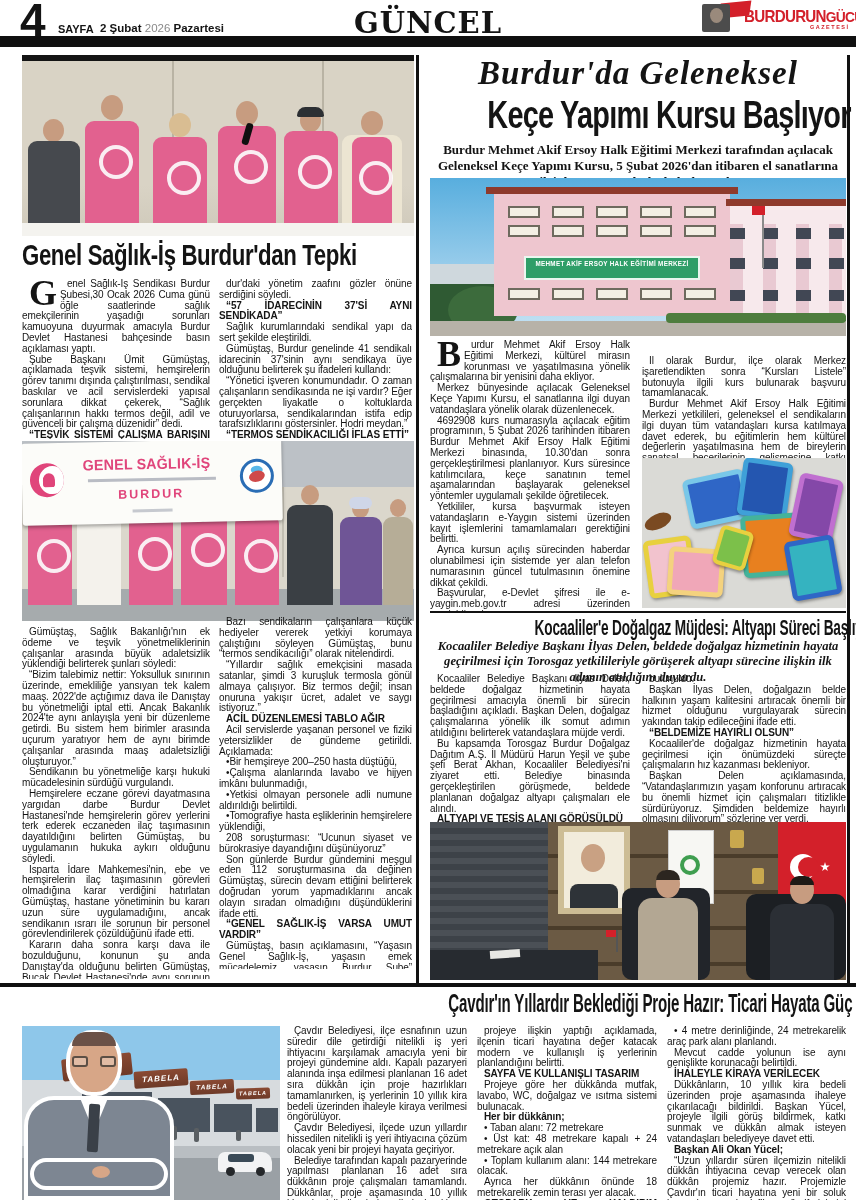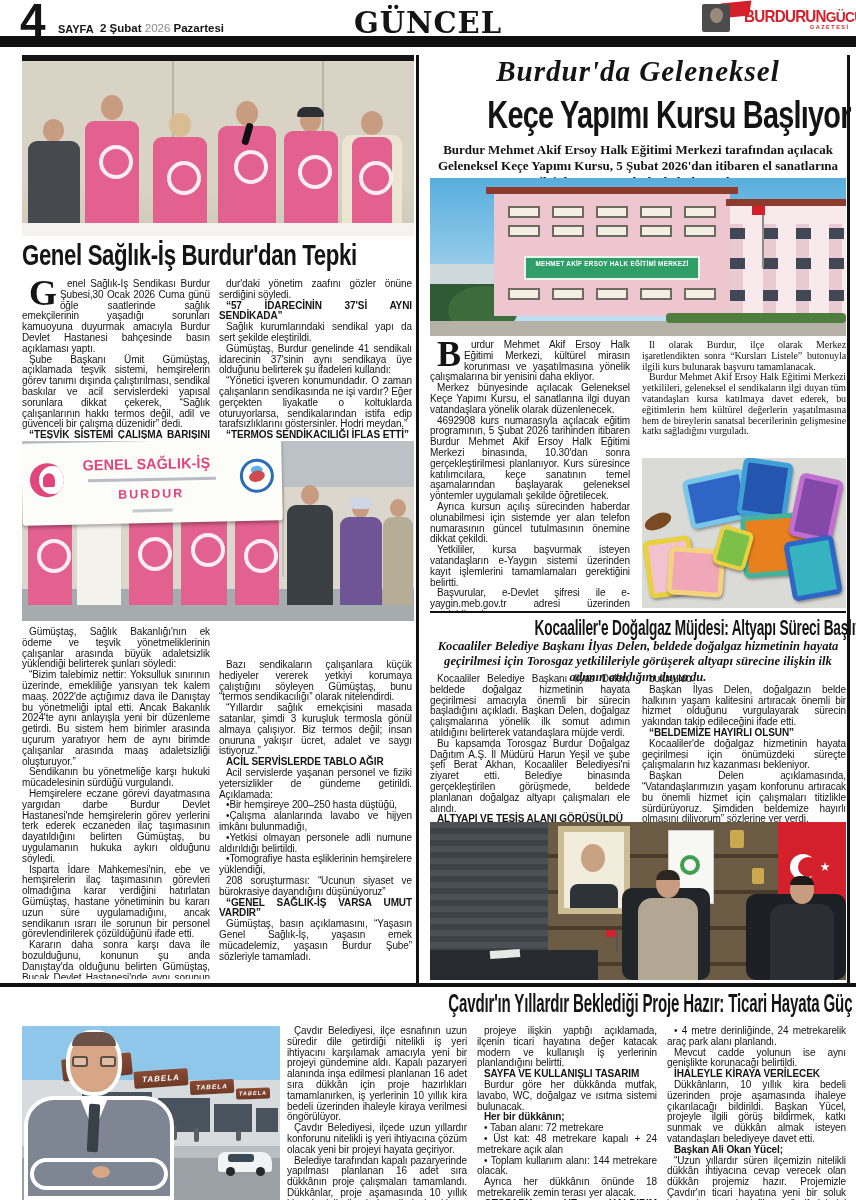--- a/index.html
+++ b/index.html
@@ -29,44 +29,44 @@
   
   .vrule{left:416px;top:55px;width:3px;height:929px;background:#111;}
   .vrule-r{left:847px;top:55px;width:3px;height:929px;background:#111;}
   .hrule-felt{left:430px;top:611px;width:416px;height:2px;background:#111;}
   .botbar{left:0;top:983px;width:856px;height:4px;background:#101010;}
 
   
   .hl-left{left:22px;top:238px;width:392px;height:38px;font-size:30px;font-weight:800;white-space:nowrap;
            transform:scaleX(.74);transform-origin:left;letter-spacing:-0.5px;}
   .hl-felt-top{left:430px;top:55px;width:416px;text-align:center;font-family:"Liberation Serif",serif;
-           font-style:italic;font-weight:bold;font-size:29px;letter-spacing:1px;}
+           font-style:italic;font-weight:bold;font-size:33px;letter-spacing:1px;}
   .hl-felt-main{left:430px;top:94px;width:416px;text-align:center;white-space:nowrap;font-size:38px;font-weight:800;}
   .hl-felt-main span{display:inline-block;transform:scaleX(.76);letter-spacing:-1px;}
   .sub-felt{left:430px;top:142px;width:416px;text-align:center;font-family:"Liberation Serif",serif;
            font-weight:bold;font-size:13px;line-height:1.22;}
   .hl-gas{left:430px;top:615px;width:416px;text-align:center;white-space:nowrap;font-size:22px;font-weight:800;}
   .hl-gas span{display:inline-block;transform:scaleX(.62);letter-spacing:-0.3px;}
   .sub-gas{left:430px;top:639px;width:416px;text-align:center;font-family:"Liberation Serif",serif;
            font-style:italic;font-weight:bold;font-size:12.6px;line-height:1.22;}
   .hl-cav{left:280px;top:988px;width:566px;text-align:center;white-space:nowrap;font-size:26px;font-weight:800;}
   .hl-cav span{display:inline-block;transform:scaleX(.58);letter-spacing:-0.3px;}
 
   
   .col{position:absolute;overflow:hidden;font-size:10px;line-height:10.8px;letter-spacing:-0.1px;}
   .col .para{margin:0;text-indent:7px;text-align:justify;}
   .col .subhead{font-weight:bold;}
   .col .dropcap::first-letter{font-family:"Liberation Serif",serif;font-size:36px;font-weight:bold;
         float:left;line-height:27px;padding:1px 3px 0 0;}
   .lc1t{left:22px;top:279px;width:188px;height:160px;}
   .lc2t{left:219px;top:279px;width:193px;height:160px;}
   .lc1b{left:22px;top:627px;width:188px;height:352px;}
-  .lc2b{left:219px;top:660px;width:193px;height:352px;}
+  .lc2b{left:219px;top:617px;width:193px;height:352px;}
   .fc1{left:430px;top:340px;width:200px;height:271px;}
-  .fc2{left:642px;top:340px;width:204px;height:114px;font-family:Liberation Serif, serif;}
+  .fc2{left:642px;top:356px;width:204px;height:114px;}
   .gc1{left:430px;top:674px;width:200px;height:148px;}
   .gc2{left:642px;top:674px;width:204px;height:148px;}
   .cc1{left:287px;top:1026px;width:180px;height:174px;}
   .cc2{left:477px;top:1026px;width:180px;height:174px;}
   .cc3{left:667px;top:1026px;width:179px;height:174px;}
 
   
   .ph{position:absolute;overflow:hidden;background:#ccc;}
   .p1{left:22px;top:55px;width:392px;height:181px;}
   .p2{left:22px;top:441px;width:392px;height:180px;}
@@ -307,27 +307,28 @@
       <p class="para">Gümüştaş, Sağlık Bakanlığı'nın ek ödeme ve teşvik yönetmeliklerinin çalışanlar arasında büyük adaletsizlik yüklendiği belirterek şunları söyledi:</p>
       <p class="para">“Bizim talebimiz nettir: Yoksulluk sınırının üzerinde, emekliliğe yansıyan tek kalem maaş. 2022'de açtığımız dava ile Danıştay bu yönetmeliği iptal etti. Ancak Bakanlık 2024'te aynı anlayışla yeni bir düzenleme getirdi. Bu sistem hem birimler arasında uçurum yaratıyor hem de aynı birimde çalışanlar arasında maaş adaletsizliği oluşturuyor.”</p>
       <p class="para">Sendikanın bu yönetmeliğe karşı hukuki mücadelesinin sürdüğü vurgulandı.</p>
       <p class="para">Hemşirelere eczane görevi dayatmasına yargıdan darbe Burdur Devlet Hastanesi'nde hemşirelerin görev yerlerini terk ederek eczaneden ilaç taşımasının dayatıldığını belirten Gümüştaş, bu uygulamanın hukuka aykırı olduğunu söyledi.</p>
       <p class="para">Isparta İdare Mahkemesi'nin, ebe ve hemşirelerin ilaç taşımasının görevleri olmadığına karar verdiğini hatırlatan Gümüştaş, hastane yönetiminin bu kararı uzun süre uygulamadığını, ancak sendikanın ısrarı ile sorunun bir personel görevlendirilerek çözüldüğünü ifade etti.</p>
       <p class="para">Kararın daha sonra karşı dava ile bozulduğunu, konunun şu anda Danıştay'da olduğunu belirten Gümüştaş, Bucak Devlet Hastanesi'nde aynı sorunun yaşanmamasının, Bur-</p>
     </div>
   <div class="col lc2b">
       <p class="para">Bazı sendikaların çalışanlara küçük hediyeler vererek yetkiyi korumaya çalıştığını söyleyen Gümüştaş, bunu “termos sendikacılığı” olarak nitelendirdi.</p>
       <p class="para">“Yıllardır sağlık emekçisini masada satanlar, şimdi 3 kuruşluk termosla gönül almaya çalışıyor. Biz termos değil; insan onuruna yakışır ücret, adalet ve saygı istiyoruz.”</p>
-      <p class="para subhead">ACİL SERVİSLERDE TABLO AĞIR</p>
+      <p class="para subhead">ACİL DÜZENLEMESİ TABLO AĞIR</p>
       <p class="para">Acil servislerde yaşanan personel ve fiziki yetersizlikler de gündeme getirildi. Açıklamada:</p>
       <p class="para">•Bir hemşireye 200–250 hasta düştüğü,</p>
       <p class="para">•Çalışma alanlarında lavabo ve hijyen imkânı bulunmadığı,</p>
       <p class="para">•Yetkisi olmayan personele adli numune aldırıldığı belirtildi.</p>
       <p class="para">•Tomografiye hasta eşliklerinin hemşirelere yüklendiği,</p>
       <p class="para">208 soruşturması: “Ucunun siyaset ve bürokrasiye dayandığını düşünüyoruz”</p>
+      <p class="para">Son günlerde Burdur gündemini meşgul eden 112 soruşturmasına da değinen Gümüştaş, sürecin devam ettiğini belirterek doğrudan yorum yapmadıklarını ancak olayın sıradan olmadığını düşündüklerini ifade etti.</p>
       <p class="para subhead">“GENEL SAĞLIK-İŞ VARSA UMUT VARDIR”</p>
       <p class="para">Gümüştaş, basın açıklamasını, “Yaşasın Genel Sağlık-İş, yaşasın emek mücadelemiz, yaşasın Burdur Şube” sözleriyle tamamladı.</p>
     </div>
 
   <div class="abs hl-felt-top">Burdur'da Geleneksel</div>
   <div class="abs hl-felt-main"><span>Keçe Yapımı Kursu Başlıyor</span></div>
   <div class="abs sub-felt">Burdur Mehmet Akif Ersoy Halk Eğitimi Merkezi tarafından açılacak Geleneksel Keçe Yapımı Kursu, 5 Şubat 2026'dan itibaren el sanatlarına ilgi duyan vatandaşlarla buluşacak.</div>
 
   <div class="ph p3">
     <i class="p3-sky"></i>
@@ -367,22 +368,22 @@
     <i class="pole" style="left:332px;top:28px;height:62px;"></i>
     <i class="redflag" style="left:322px;top:28px;"></i>
     <i class="p3-pave"></i>
     <i class="p3-hedge"></i>
   </div>
 
   <div class="col fc1">
       <p class="para dropcap">Burdur Mehmet Akif Ersoy Halk Eğitimi Merkezi, kültürel mirasın korunması ve yaşatılmasına yönelik çalışmalarına bir yenisini daha ekliyor.</p>
       <p class="para">Merkez bünyesinde açılacak Geleneksel Keçe Yapımı Kursu, el sanatlarına ilgi duyan vatandaşlara yönelik olarak düzenlenecek.</p>
       <p class="para">4692908 kurs numarasıyla açılacak eğitim programının, 5 Şubat 2026 tarihinden itibaren Burdur Mehmet Akif Ersoy Halk Eğitimi Merkezi binasında, 10.30'dan sonra gerçekleştirilmesi planlanıyor. Kurs süresince katılımcılara, keçe sanatının temel aşamalarından başlayarak geleneksel yöntemler uygulamalı şekilde öğretilecek.</p>
+      <p class="para">Yetkililer, kursa başvurmak isteyen vatandaşların e-Yaygın sistemi üzerinden kayıt işlemlerini tamamlamaları gerektiğini belirtti.</p>
       <p class="para">Ayrıca kursun açılış sürecinden haberdar olunabilmesi için sistemde yer alan telefon numarasının güncel tutulmasının önemine dikkat çekildi.</p>
-      <p class="para">Yetkililer, kursa başvurmak isteyen vatandaşların e-Yaygın sistemi üzerinden kayıt işlemlerini tamamlamaları gerektiğini belirtti.</p>
       <p class="para">Başvurular, e-Devlet şifresi ile e-yaygin.meb.gov.tr adresi üzerinden yapılabilecek.</p>
     </div>
   <div class="col fc2">
       <p class="para">İl olarak Burdur, ilçe olarak Merkez işaretlendikten sonra “Kursları Listele” butonuyla ilgili kurs bulunarak başvuru tamamlanacak.</p>
       <p class="para">Burdur Mehmet Akif Ersoy Halk Eğitimi Merkezi yetkilileri, geleneksel el sendikaların ilgi duyan tüm vatandaşları kursa katılmaya davet ederek, bu eğitimlerin hem kültürel değerlerin yaşatılmasına hem de bireylerin sanatsal becerilerinin gelişmesine katkı sağladığını vurguladı.</p>
     </div>
 
   <div class="ph p4">
     <i class="p4-bg"></i>
     <i class="leaf"></i>
@@ -476,27 +477,27 @@
       <i class="gl" style="left:78px;"></i>
       <i class="shirt"></i>
       <i class="tie"></i>
       <i class="arm"></i>
       <i class="hand"></i>
     </div>
   </div>
 
   <div class="col cc1">
       <p class="para">Çavdır Belediyesi, ilçe esnafının uzun süredir dile getirdiği nitelikli iş yeri ihtiyacını karşılamak amacıyla yeni bir projeyi gündemine aldı. Kapalı pazaryeri alanında inşa edilmesi planlanan 16 adet sıra dükkân için proje hazırlıkları tamamlanırken, iş yerlerinin 10 yıllık kira bedeli üzerinden ihaleyle kiraya verilmesi öngörülüyor.</p>
-      <p class="para">Çavdır Belediyesi, ilçede uzun yıllardır konforunu nitelikli iş yeri ihtiyacına çözüm olacak yeni bir projeyi hayata geçiriyor.</p>
+      <p class="para">Çavdır Belediyesi, ilçede uzun yıllardır hissedilen nitelikli iş yeri ihtiyacına çözüm olacak yeni bir projeyi hayata geçiriyor.</p>
       <p class="para">Belediye tarafından kapalı pazaryerinde yapılması planlanan 16 adet sıra dükkânın proje çalışmaları tamamlandı. Dükkânlar, proje aşamasında 10 yıllık kira bedeli üzerinden ihaleyle kiraya verilecek.</p>
     </div>
   <div class="col cc2">
       <p class="para">projeye ilişkin yaptığı açıklamada, ilçenin ticari hayatına değer katacak modern ve kullanışlı iş yerlerinin planlandığını belirtti.</p>
       <p class="para subhead">SAYFA VE KULLANIŞLI TASARIM</p>
-      <p class="para">Burdur göre her dükkânda mutfak, lavabo, WC, doğalgaz ve ısıtma sistemi bulunacak.</p>
+      <p class="para">Projeye göre her dükkânda mutfak, lavabo, WC, doğalgaz ve ısıtma sistemi bulunacak.</p>
       <p class="para subhead">Her bir dükkânın;</p>
       <p class="para">• Taban alanı: 72 metrekare</p>
       <p class="para">• Üst kat: 48 metrekare kapalı + 24 metrekare açık alan</p>
       <p class="para">• Toplam kullanım alanı: 144 metrekare olacak.</p>
       <p class="para">Ayrıca her dükkânın önünde 18 metrekarelik zemin terası yer alacak.</p>
       <p class="para subhead">OTOPARK VE KALDIRIM DÜZENLEMESİ</p>
     </div>
   <div class="col cc3">
       <p class="para">• 4 metre derinliğinde, 24 metrekarelik araç park alanı planlandı.</p>
       <p class="para">Mevcut cadde yolunun ise aynı genişlikte korunacağı belirtildi.</p>

